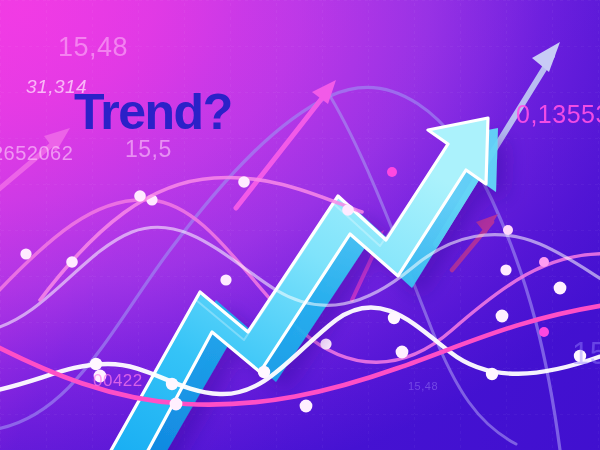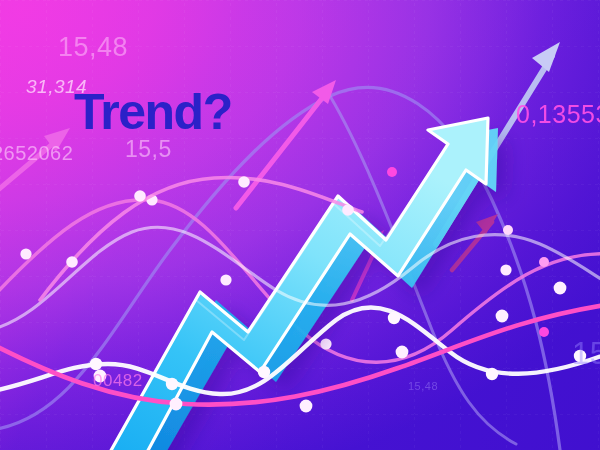--- a/index.html
+++ b/index.html
@@ -253,20 +253,20 @@
       </g>
     </svg>
   </div>
 
   <div class="layer">
     <span class="num" id="num-1548">15,48</span>
     <span class="num" id="num-31314">31,314</span>
     <span class="num" id="num-2652062">2652062</span>
     <span class="num" id="num-155">15,5</span>
     <span class="num" id="num-013553">0,13553</span>
-    <span class="num" id="num-0265">00482</span>
+    <span class="num" id="num-0265">00422</span>
     <span class="num" id="num-15r">15</span>
     <span class="num" id="num-1548b">15,48</span>
   </div>
 
   <div id="headline">Trend?</div>
 
 </div>
 
 </body></html>

